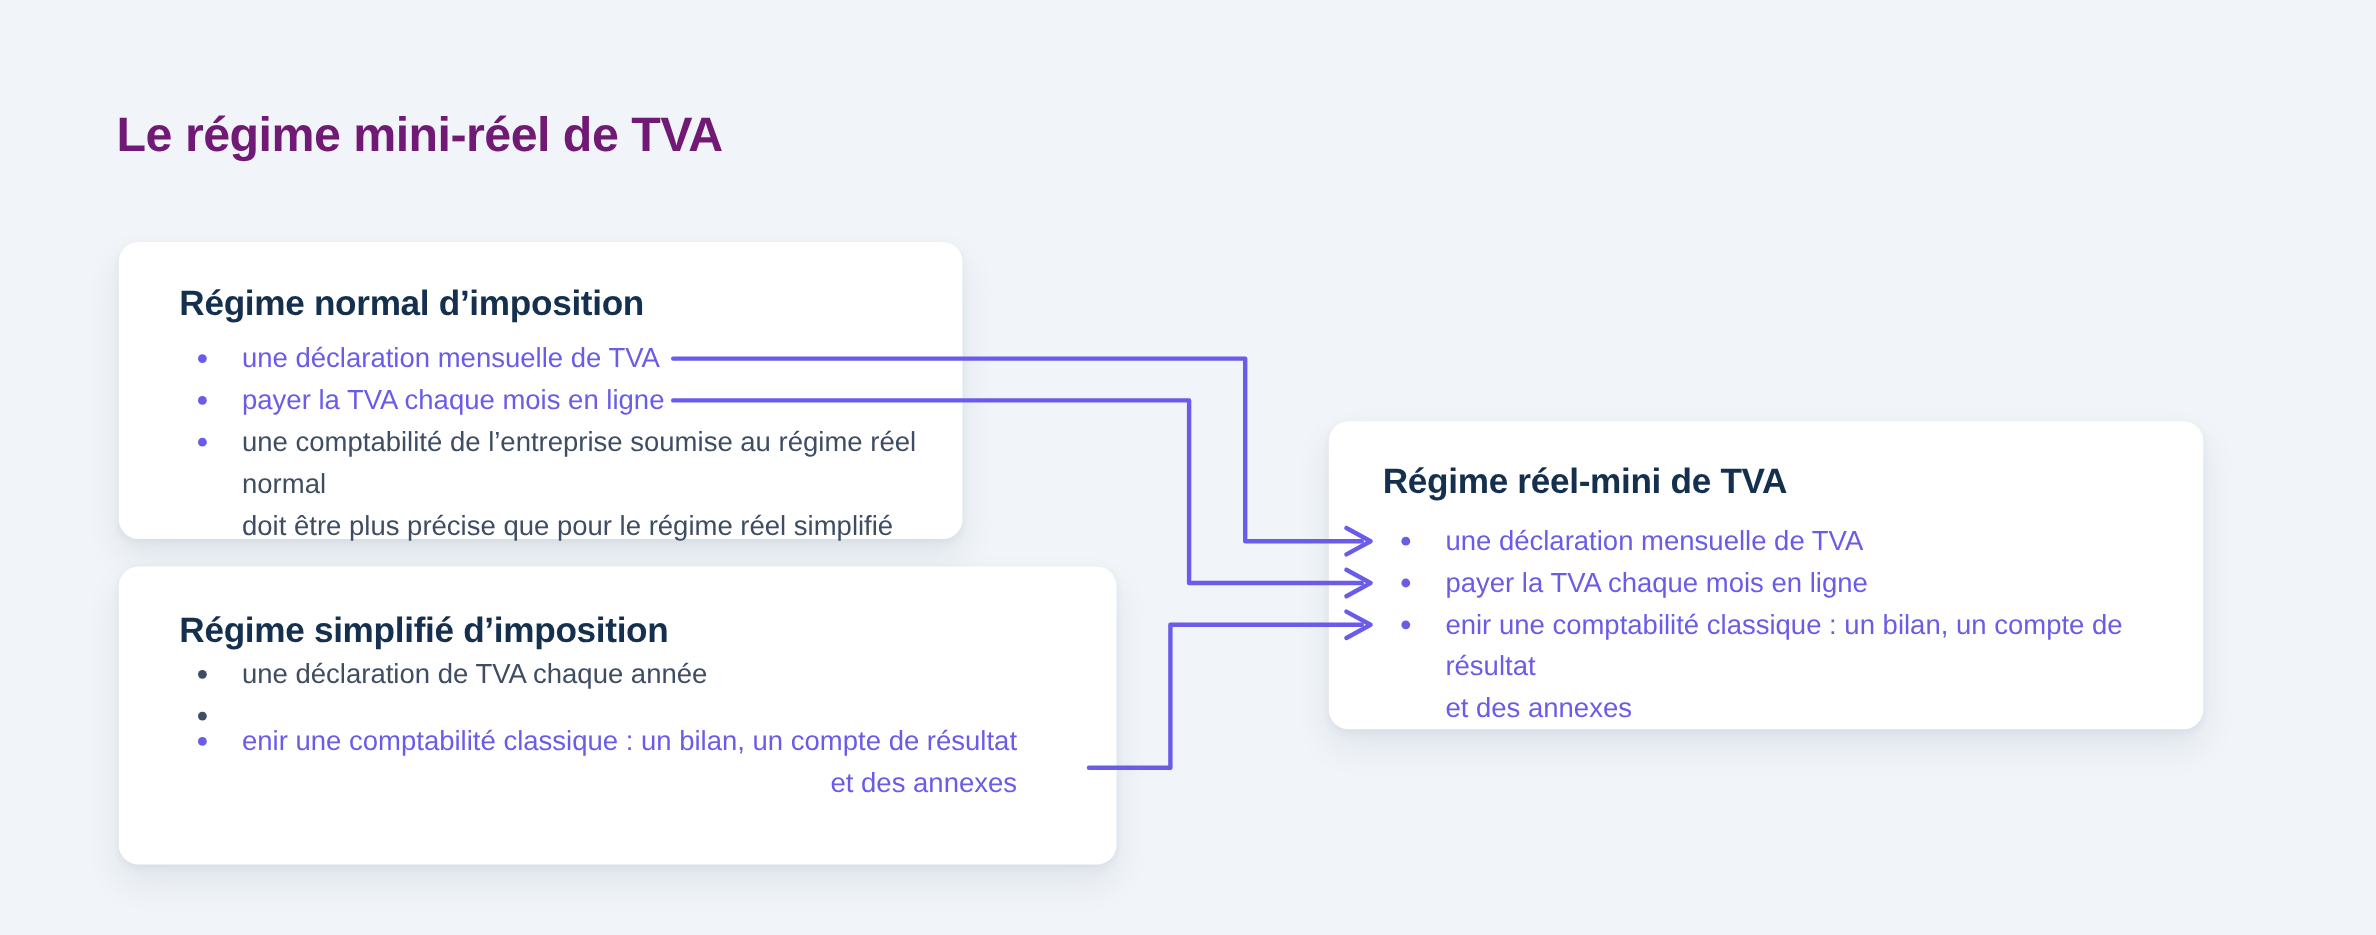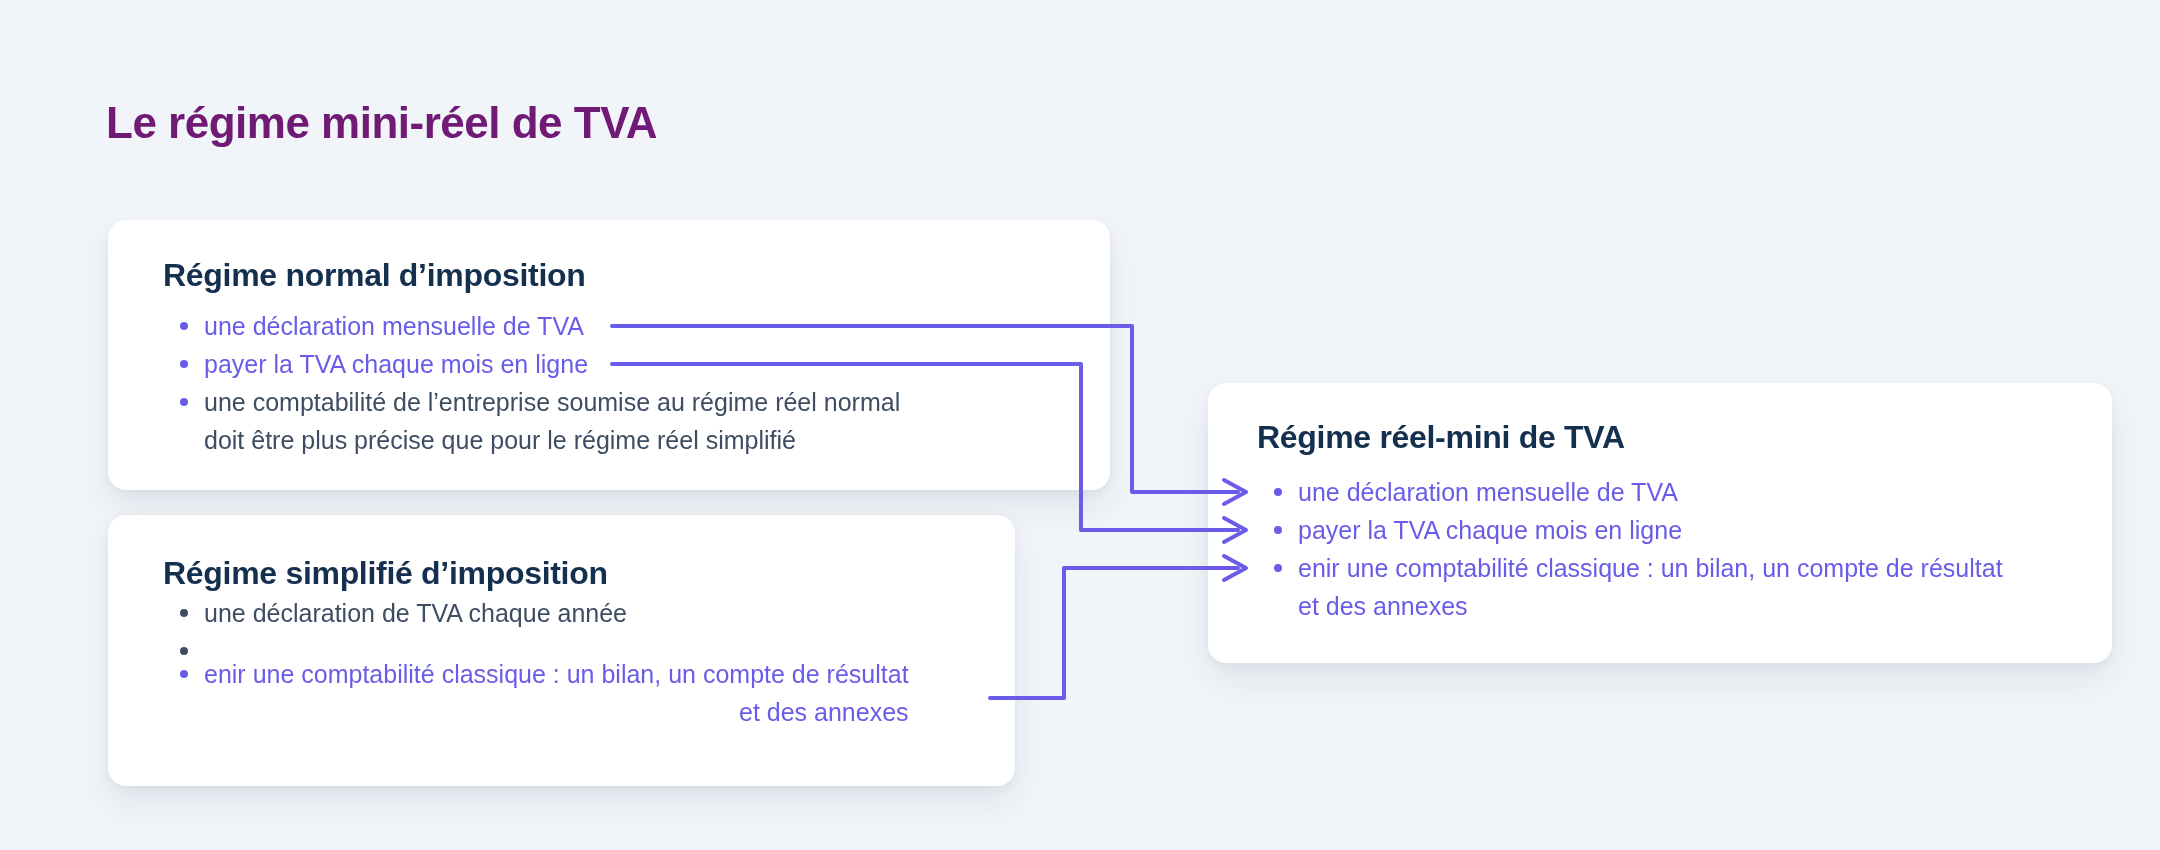--- a/index.html
+++ b/index.html
@@ -22,39 +22,39 @@
   .card h2 {
     position:absolute; margin:0; left:55px;
     font-size:32px; line-height:38px; font-weight:bold; color:#14304E;
     letter-spacing:-0.3px; white-space:nowrap;
   }
   .card ul {
     position:absolute; list-style:none; margin:0; padding:0; left:72px; right:30px;
   }
   .card li {
     display:flex; align-items:flex-start;
-    font-size:25px; line-height:38px; color:#3F4D63;
+    font-size:25px; line-height:38px; color:#3F4D63;gap:16px;
   }
   .card li .dot {
     flex:none; width:8px; height:8px; border-radius:50%;
     background:#3F4D63; margin:15px 16px 0 0;
   }
   .card li.purple { color:#6A5CE8; }
   .card li .dot.dot-purple { background:#6A5CE8; }
   .card li .txt { white-space:pre-line; }
 
-  #card-normal    { left:108px;  top:220px; width:1002px; height:270px; }
+  #card-normal    { left:108px;  top:220px; width:767px; height:270px; }
   #card-normal h2 { top:36px; }
   #card-normal ul { top:87px; }
 
   #card-simplifie    { left:108px; top:515px; width:907px; height:271px; }
   #card-simplifie h2 { top:39px; }
   #card-simplifie ul { top:79px;text-align:right; }
 
-  #card-reel-mini    { left:1208px; top:383px; width:904px; height:280px; }
+  #card-reel-mini    { left:1208px; top:383px; width:795px; height:280px; }
   #card-reel-mini h2 { top:35px; left:49px; }
   #card-reel-mini ul { top:90px; left:66px; }
 
   #connector-overlay {
     position:absolute; left:0; top:0; width:2160px; height:850px;
     pointer-events:none;
   }
   #connector-overlay path {
     fill:none; stroke:#6A5CE8; stroke-width:4;
     stroke-linecap:round; stroke-linejoin:round;

